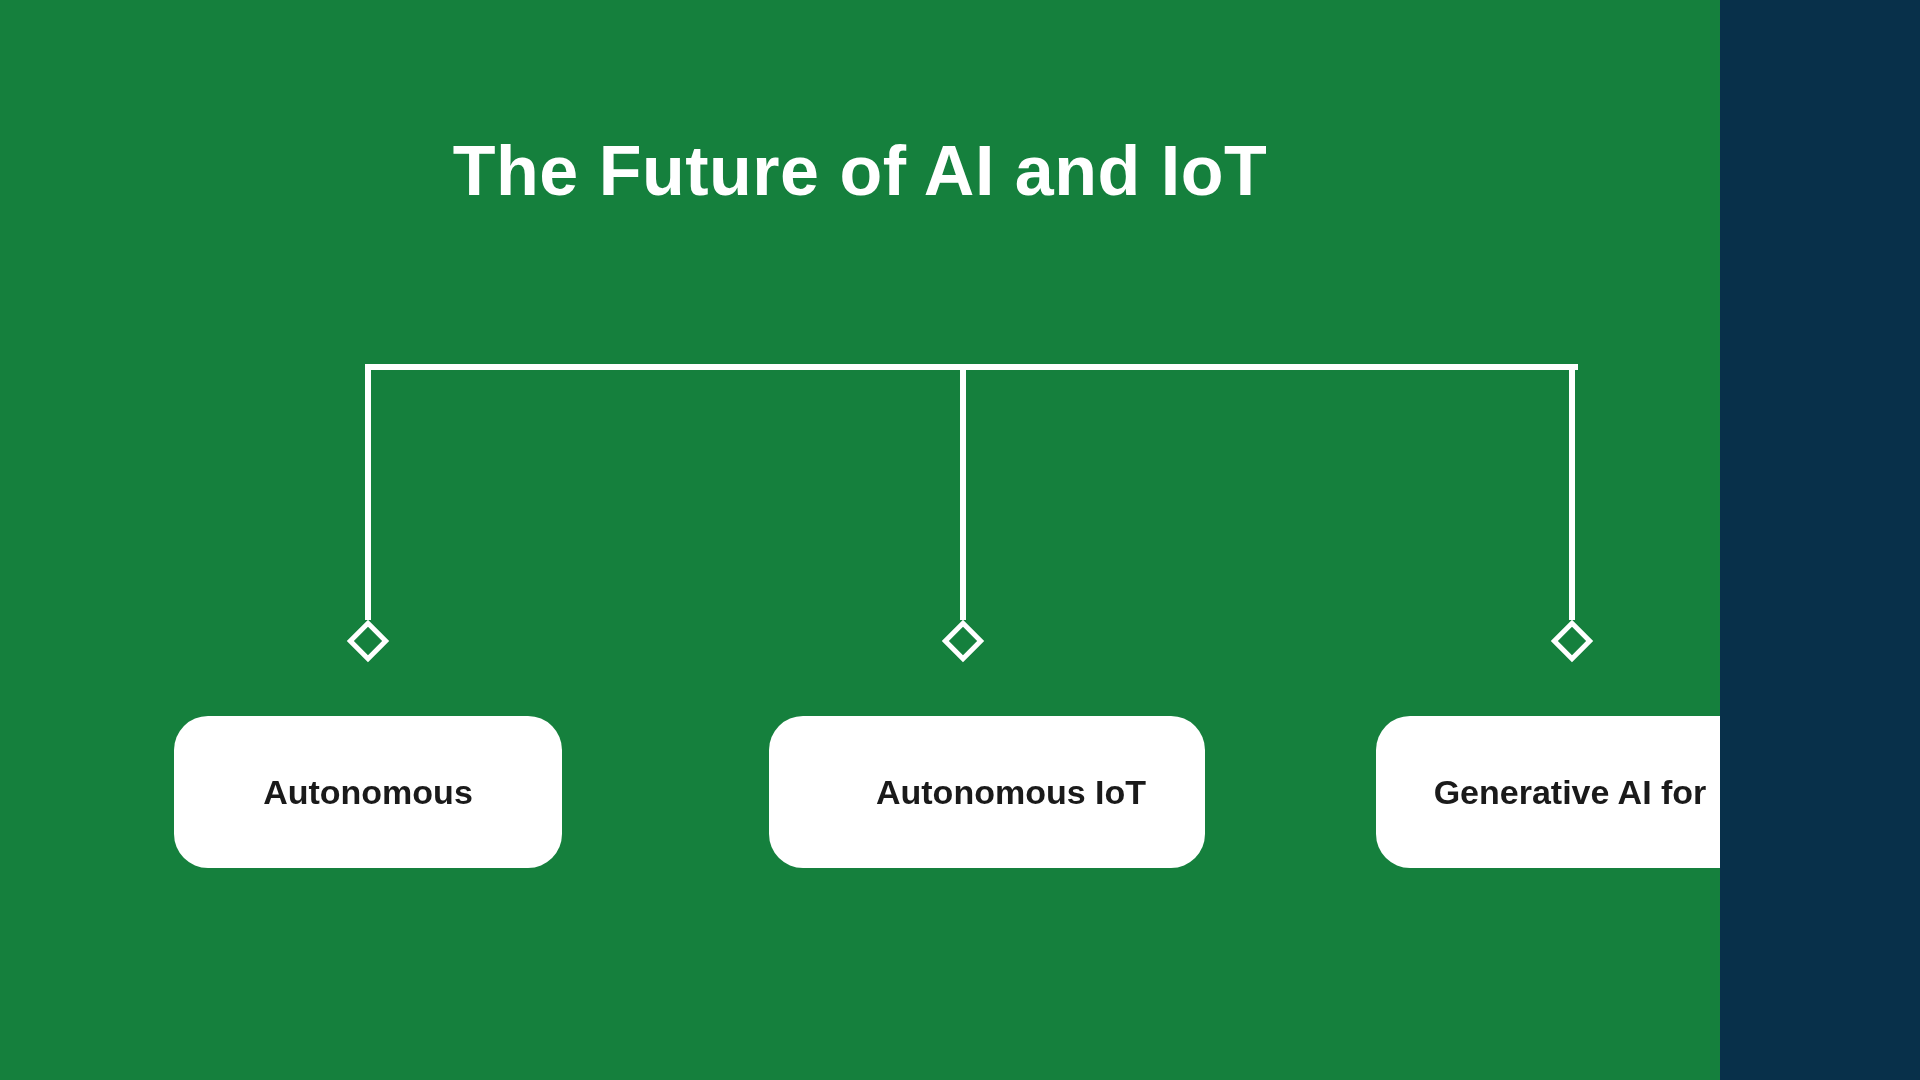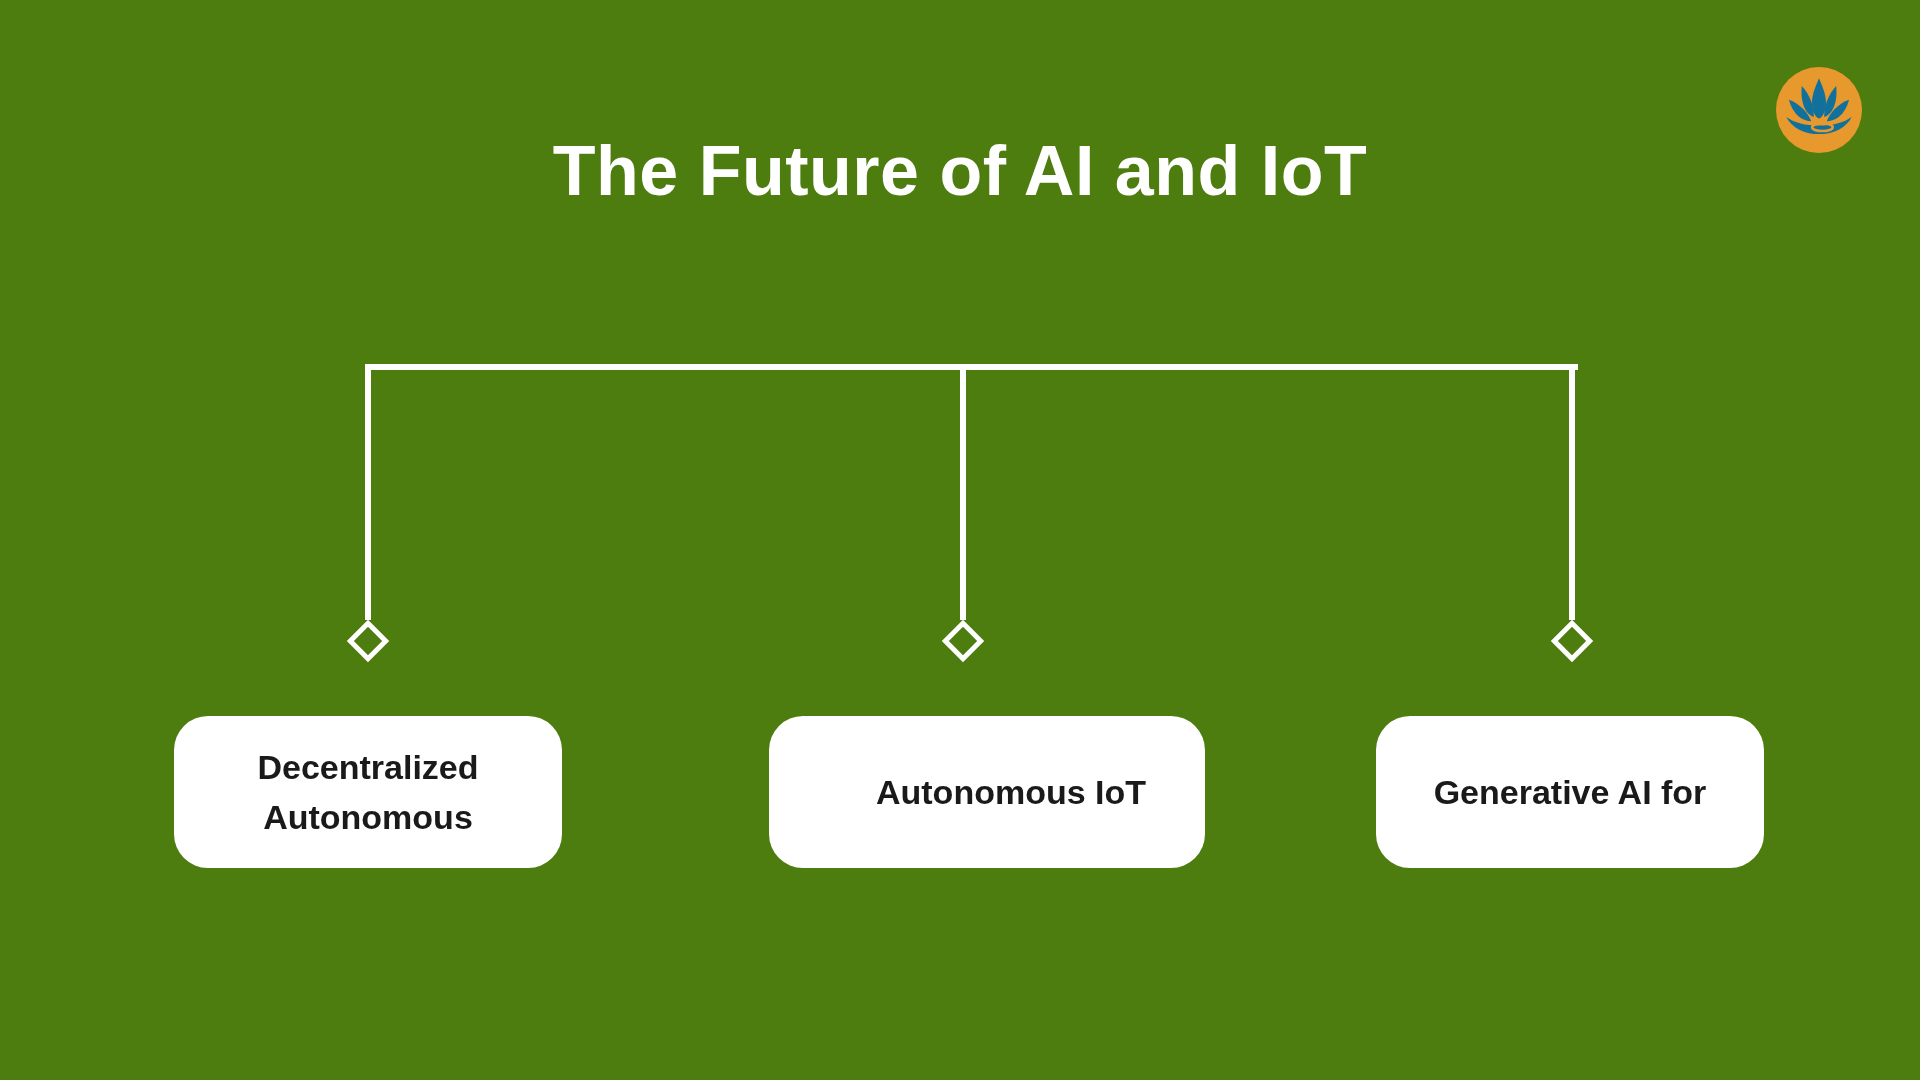--- a/index.html
+++ b/index.html
@@ -3,23 +3,23 @@
 <meta charset="utf-8">
 <style>
   html, body {
     margin: 0;
     padding: 0;
     background: #08304a;
     font-family: "Liberation Sans", sans-serif;
   }
   #stage {
     position: relative;
-    width: 1920px;
+    width: 1720px;
     height: 1080px;
-    background: #4d7c0f;
+    background: #15803d;
     overflow: hidden;
   }
   
   .page-title {
     position: absolute;
     left: 0;
     top: 133px;
     width: 100%;
     text-align: center;
     color: #FFFFFF;
@@ -122,21 +122,20 @@
 
   <div class="rail"></div>
   <div class="drop d1"></div>
   <div class="drop d2"></div>
   <div class="drop d3"></div>
   <div class="diamond d1"></div>
   <div class="diamond d2"></div>
   <div class="diamond d3"></div>
 
   <div class="node-card n1">
-    <span class="node-line">Decentralized</span>
     <span class="node-line">Autonomous</span>
   </div>
 
   <div class="node-card n2">
     <span class="node-line">Autonomous IoT</span>
   </div>
 
   <div class="node-card n3">
     <span class="node-line">Generative AI for</span>
   </div>

